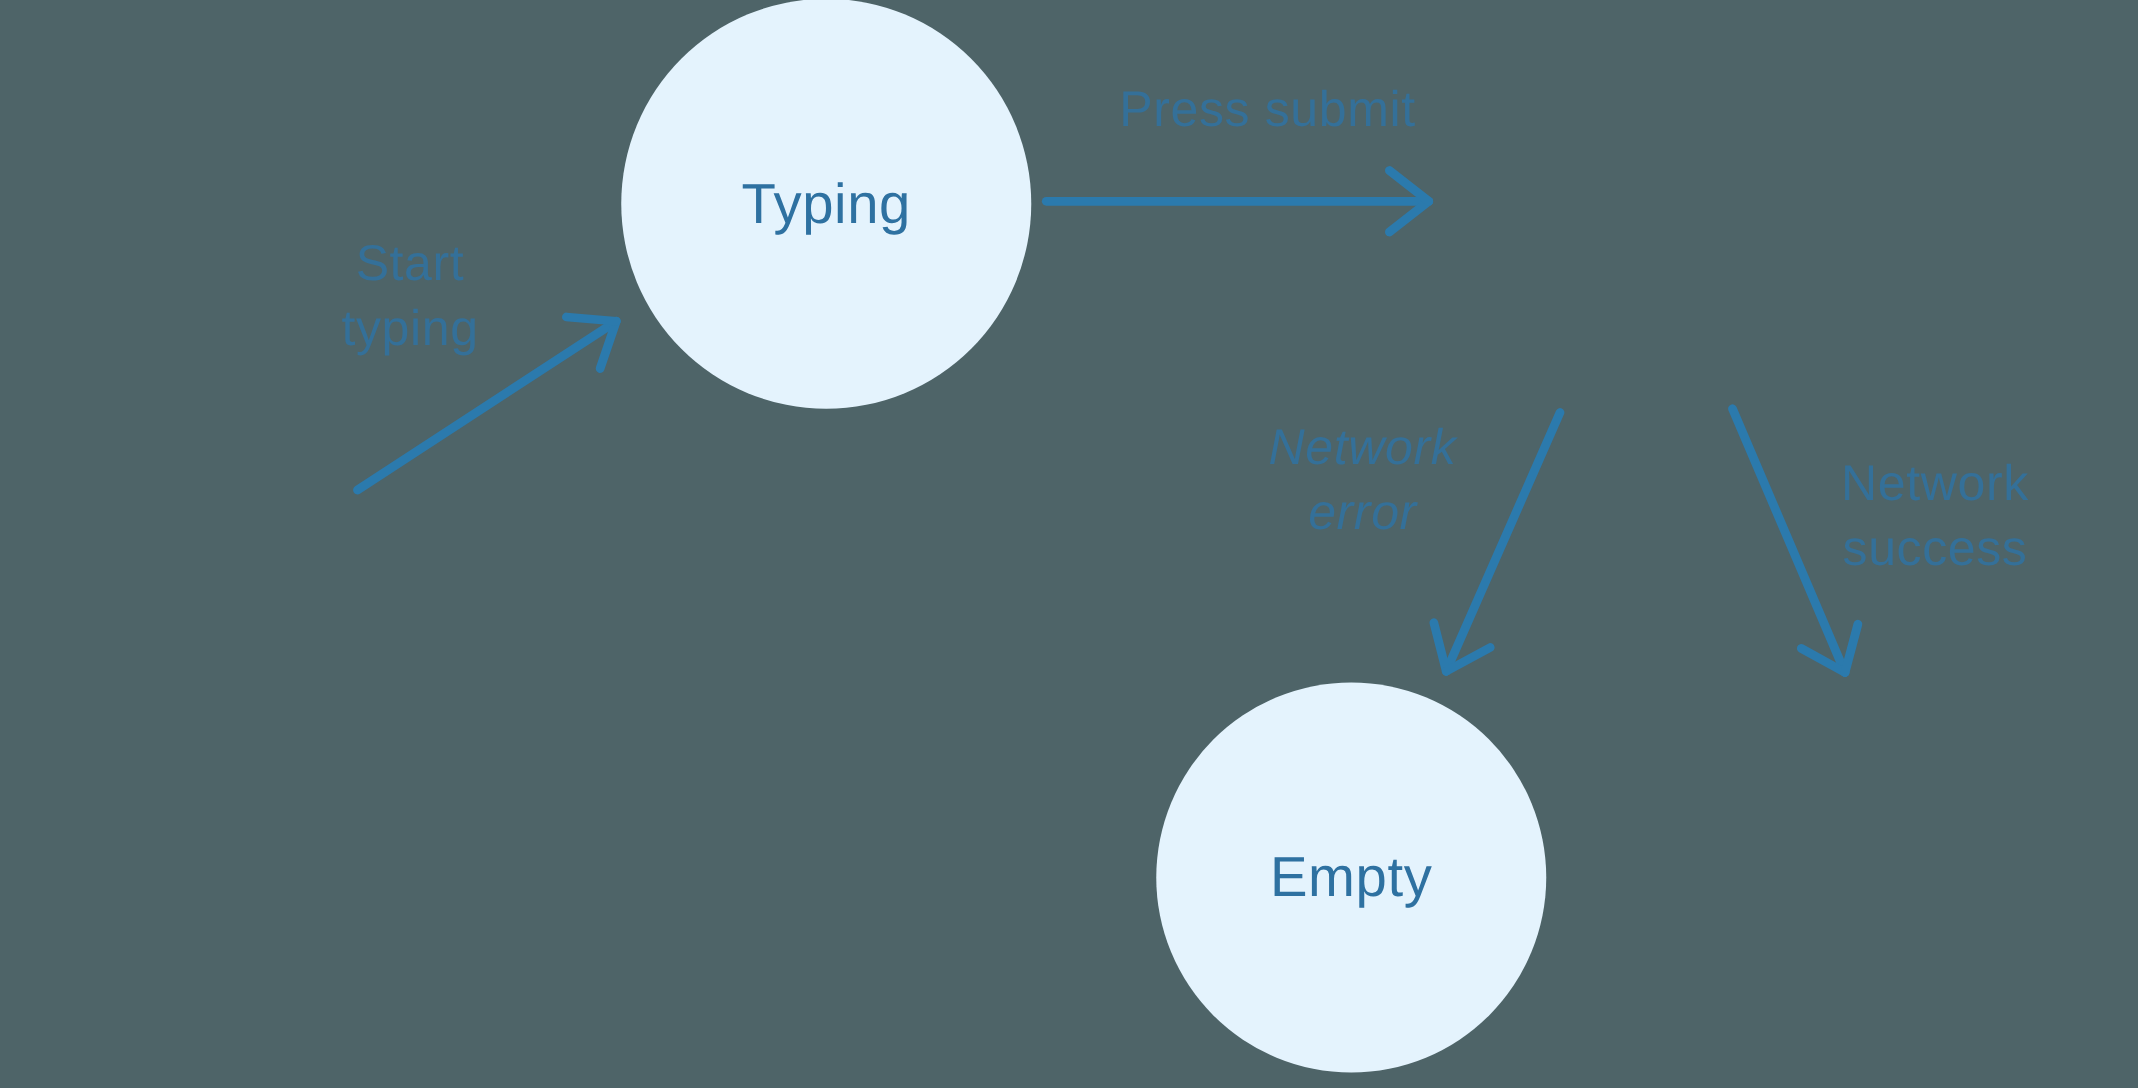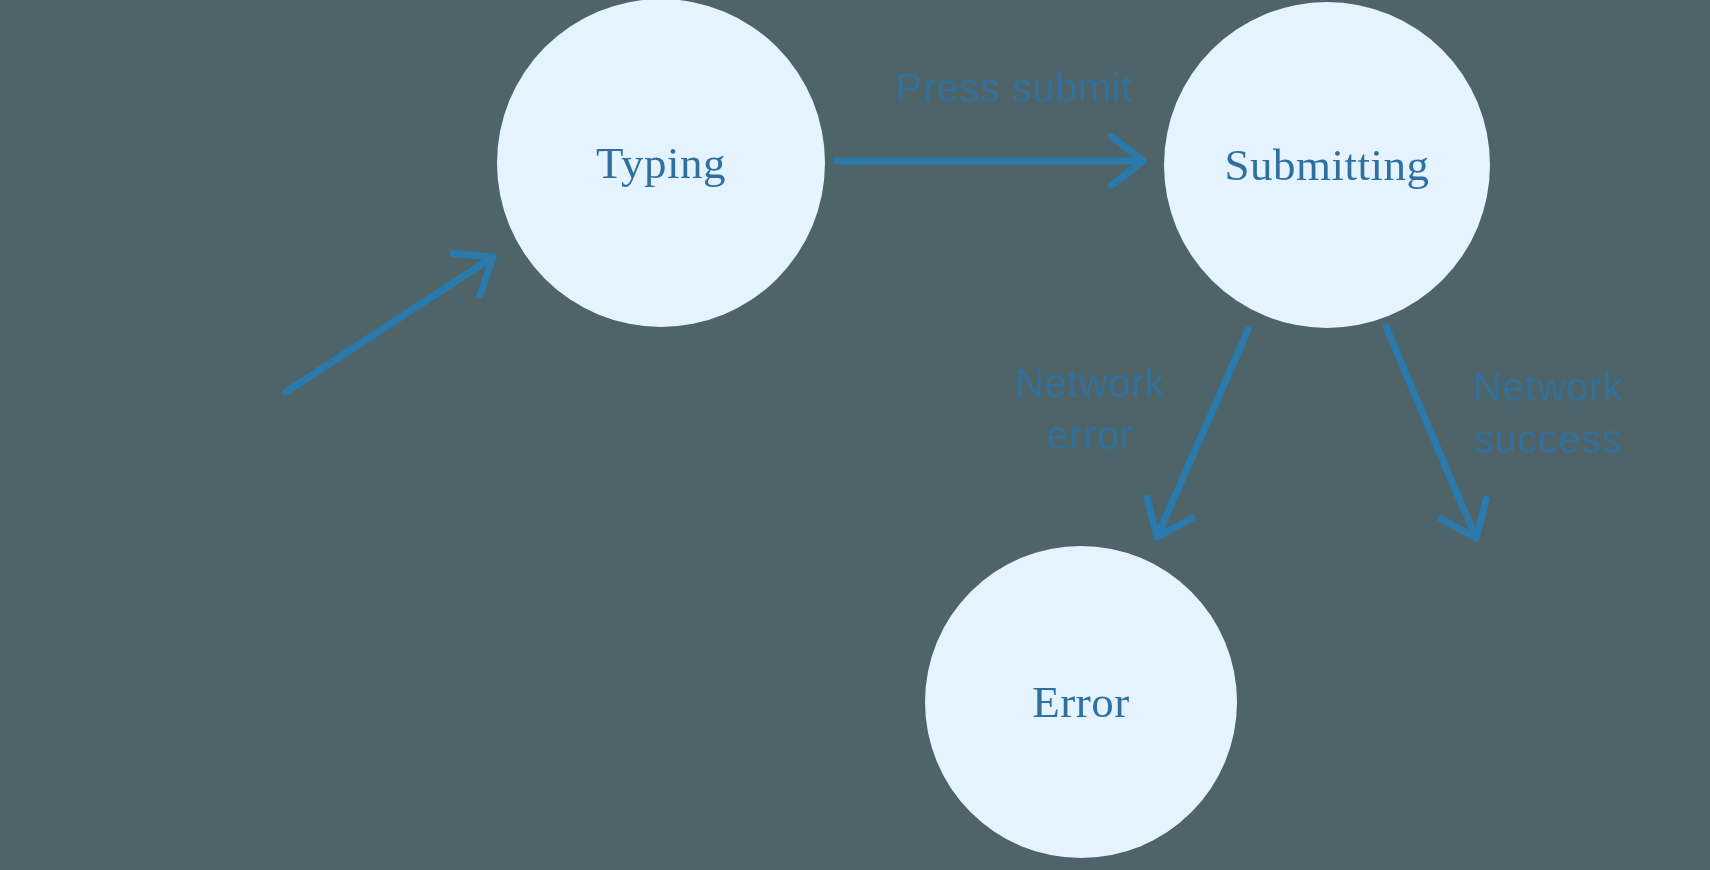--- a/index.html
+++ b/index.html
@@ -38,39 +38,38 @@
     background:var(--node-fill);
     display:flex;
     align-items:center;
     justify-content:center;
   }
   .node .node-label{
     color:var(--node-text);
     font-size:45px;
     letter-spacing:0.5px;
     white-space:nowrap;
-    font-family:Liberation Serif, serif;
   }
   .node--empty     {left:0px;    top:341px; width:330px; height:330px;}
   .node--typing    {left:497px;  top:-1px;  width:328px; height:328px;}
   .node--submitting{left:1164px; top:2px;   width:326px; height:326px;}
   .node--error     {left:925px;  top:546px; width:312px; height:312px;}
   .node--success   {left:1388px; top:546px; width:316px; height:316px;}
   .edge-label{
     position:absolute;
     transform:translate(-50%,-50%);
     color:var(--edge-label);
     font-size:40px;
     line-height:52px;
     letter-spacing:0.5px;
     text-align:center;
   }
   .edge-label--start-typing   {left:328px;  top:237px; width:190px;}
   .edge-label--press-submit   {left:1014px;  top:88px;  white-space:nowrap;}
-  .edge-label--network-error  {left:1090px; top:409px; width:215px;}
+  .edge-label--network-error  {left:1090px; top:384px; width:215px;font-style:italic;}
   .edge-label--network-success{left:1548px; top:413px; width:215px;}
 </style>
 </head>
 <body>
 
 <div class="canvas">
 
   <svg class="arrow-layer" viewBox="0 0 1710 870" xmlns="http://www.w3.org/2000/svg">
     <g>
       <line x1="286" y1="392" x2="493" y2="257"></line>
@@ -92,29 +91,27 @@
       <line x1="1476" y1="538" x2="1441.0" y2="518.7"></line>
       <line x1="1476" y1="538" x2="1486.3" y2="499.4"></line>
     </g>
   </svg>
 
 
   <div class="node node--typing">
     <span class="node-label">Typing</span>
   </div>
 
-  <div class="node node--submitting">
-    <span class="node-label">Submitting</span>
-  </div>
 
   <div class="node node--error">
-    <span class="node-label">Error</span>
+    <span class="node-label">Empty</span>
   </div>
 
 
+  <div class="edge-label edge-label--start-typing">Start typing</div>
 
   <div class="edge-label edge-label--press-submit">Press submit</div>
 
   <div class="edge-label edge-label--network-error">Network error</div>
 
   <div class="edge-label edge-label--network-success">Network success</div>
 
 </div>
 
 </body></html>

